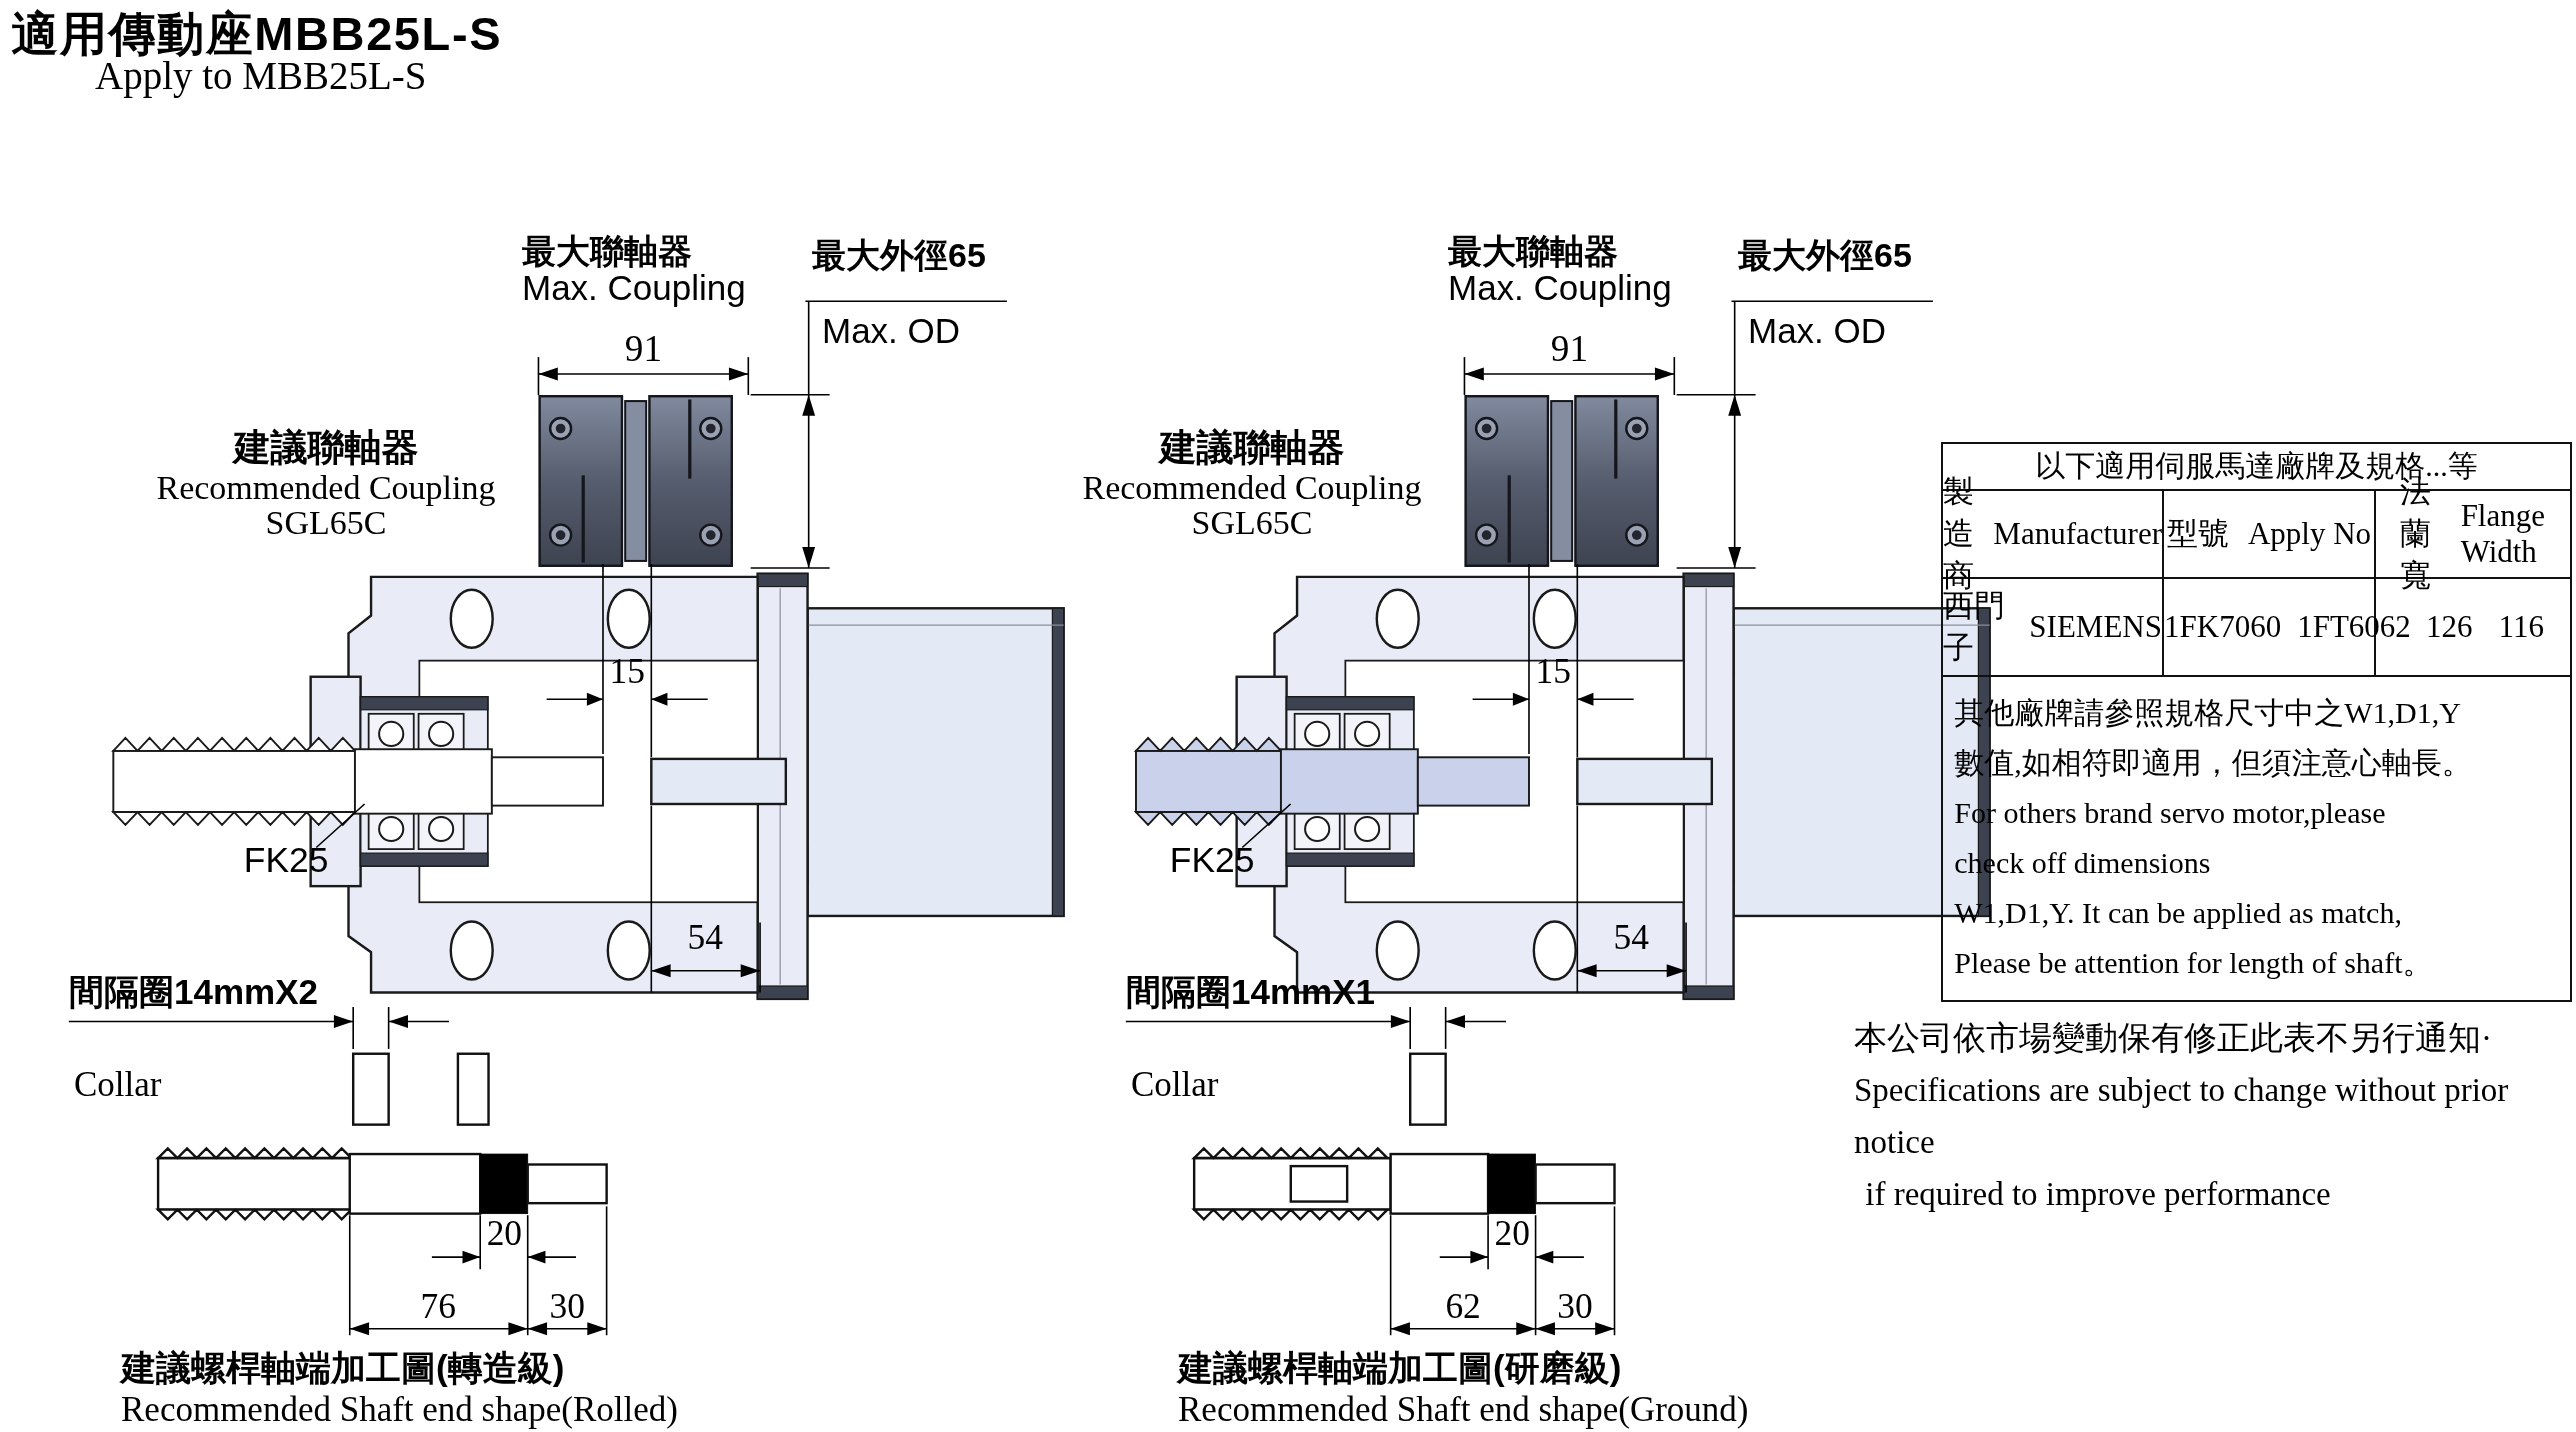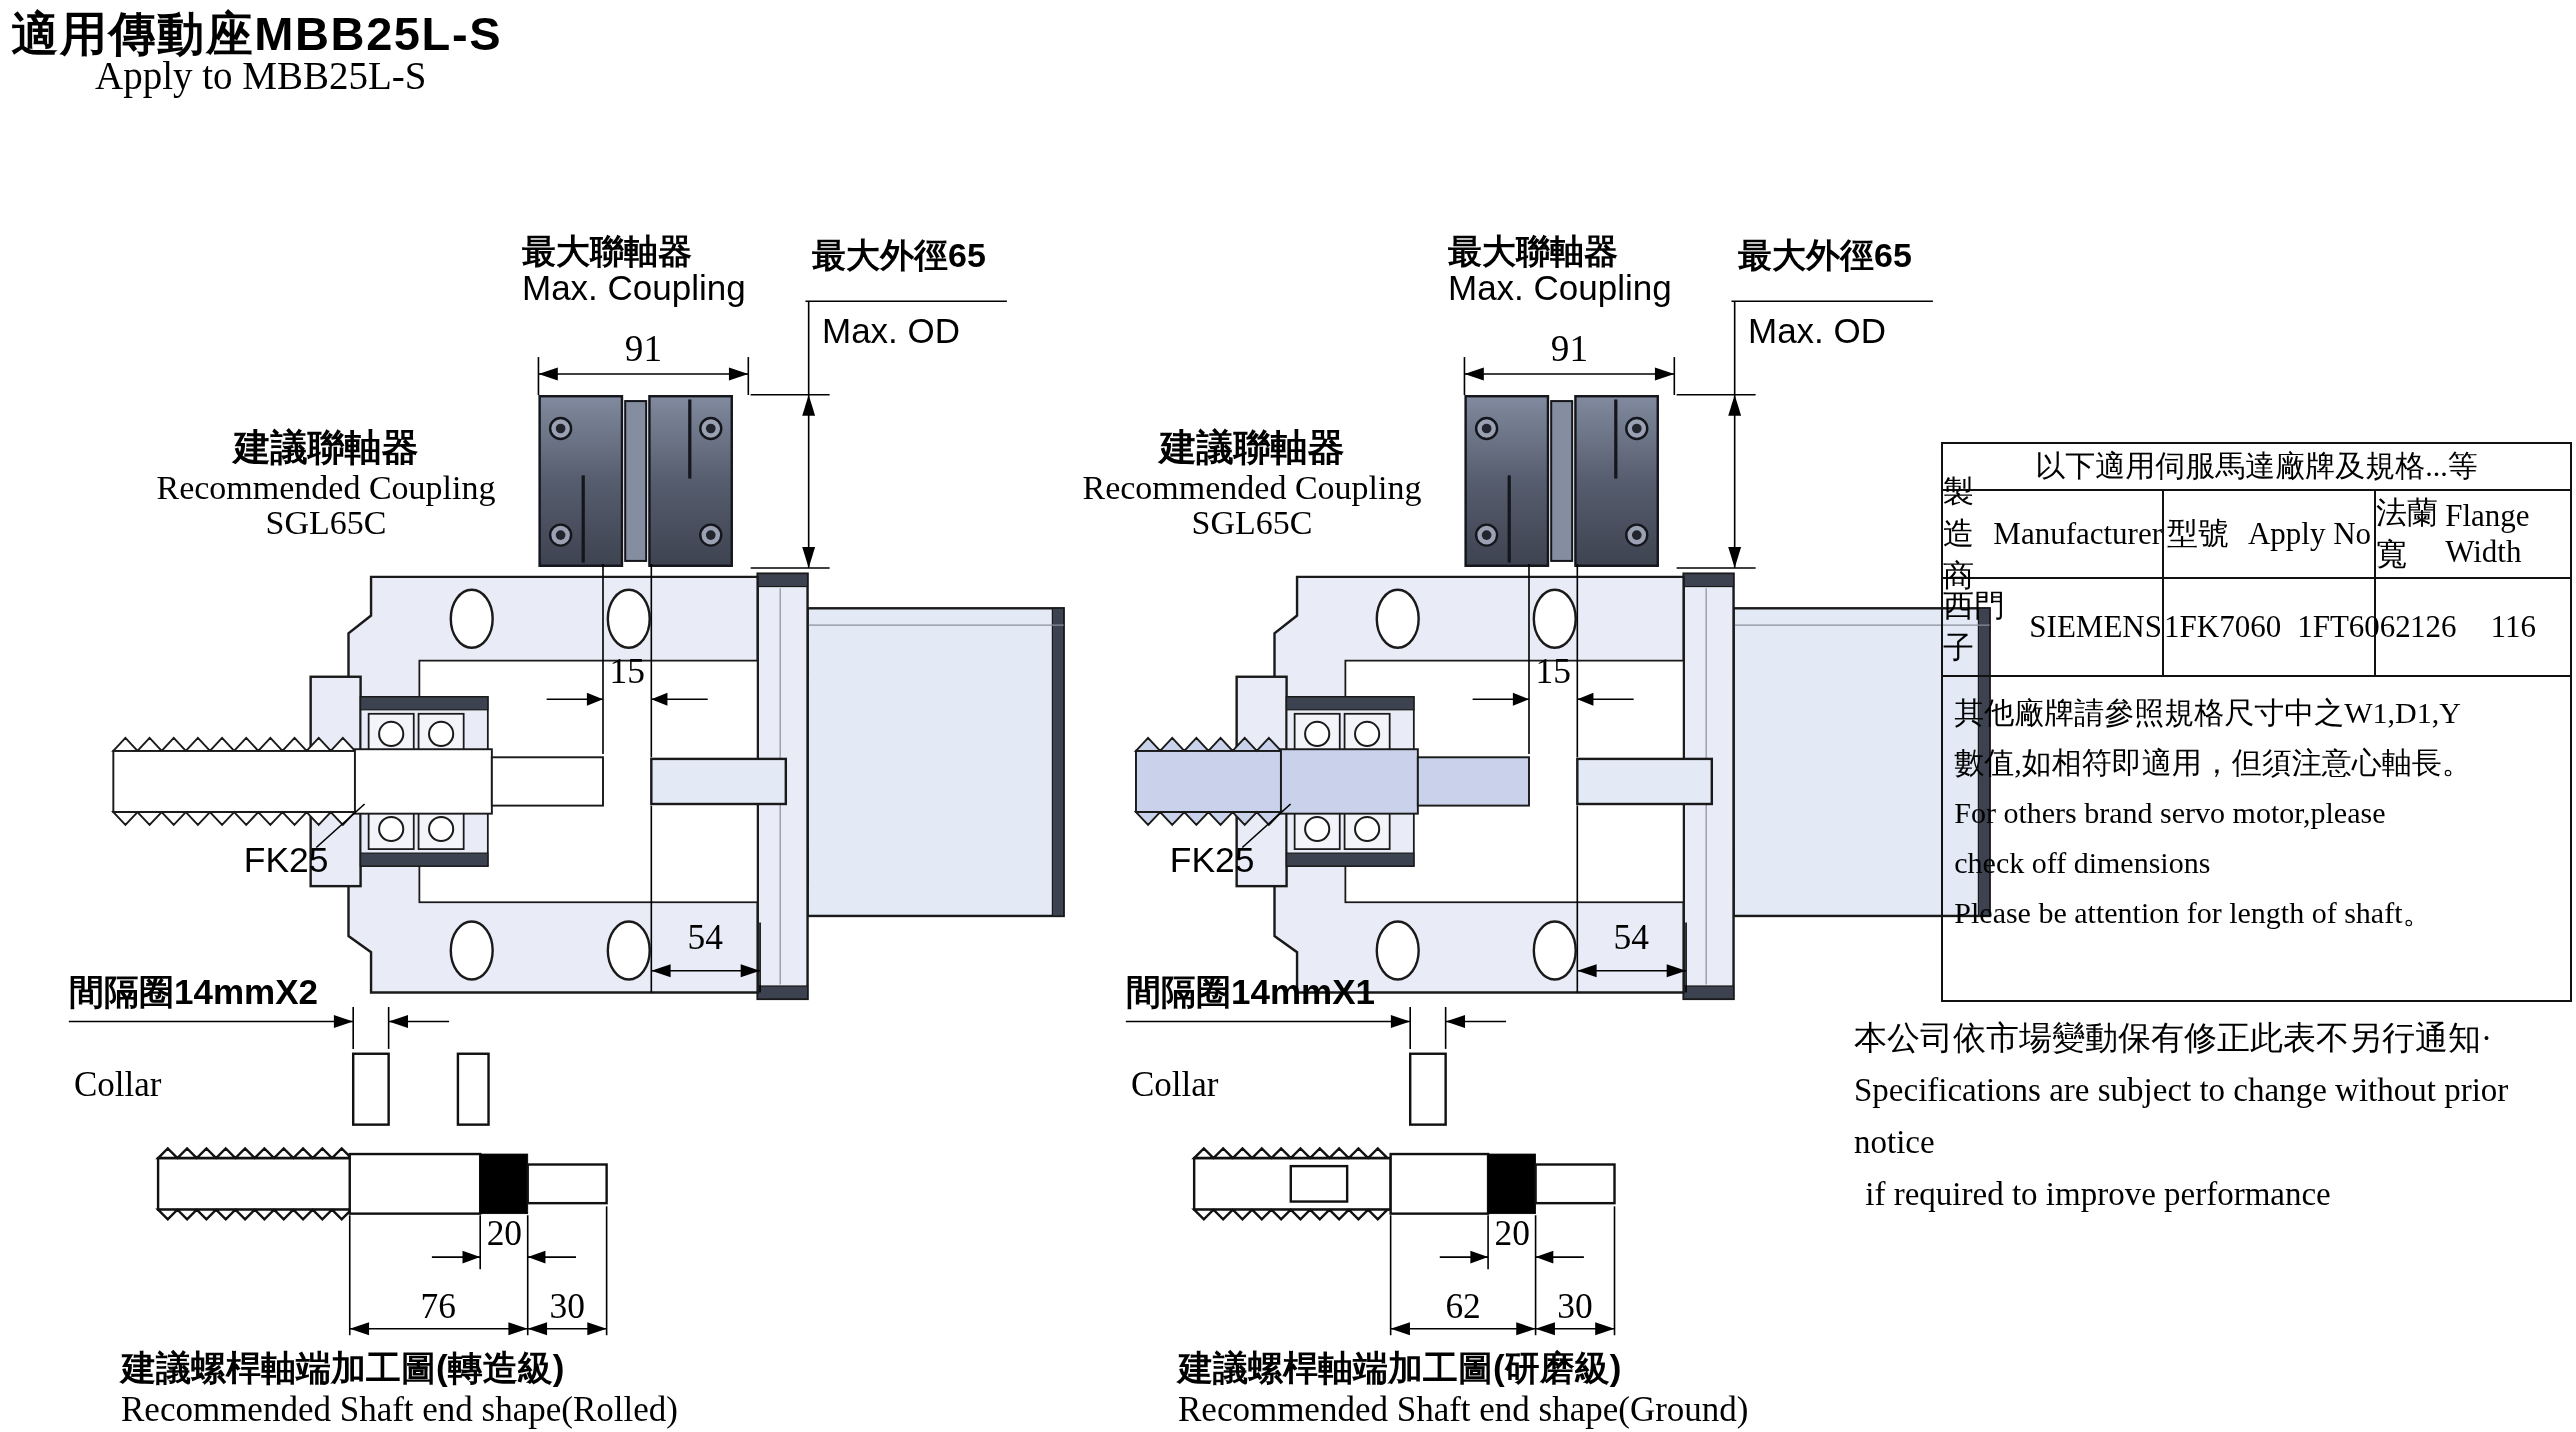--- a/index.html
+++ b/index.html
@@ -69,21 +69,21 @@
   .spec-table{left:1941px;top:442px;width:631px;height:560px;border:2.4px solid #111;
               font-family:"Liberation Serif",serif;font-size:31px;box-sizing:border-box;}
   .t-title{height:45px;border-bottom:2.4px solid #111;display:flex;align-items:center;
            justify-content:center;font-size:30px;}
   .t-row{display:flex;border-bottom:2.4px solid #111;}
   .t-head{height:86px;}
   .t-data{height:96px;}
   .t-cell{box-sizing:border-box;border-right:2.4px solid #111;display:flex;flex-direction:row;
           align-items:center;justify-content:space-evenly;padding:3.2px 0;}
   .t-cell:last-child{border-right:none;}
-  .c1{width:221px;} .c2{width:212px;gap:16px;} .c3{width:185px;flex:1;}
+  .c1{width:221px;} .c2{width:212px;gap:16px;} .c3{width:185px;flex:1;padding-left:24px;}
   .t-notes{padding:16px 11.3px 0 11.3px;font-size:30px;}
   .t-notes div{height:50px;line-height:40px;}
 
   .disclaimer{left:1854px;top:1012px;width:725px;font-family:"Liberation Serif",serif;
               font-size:33px;line-height:52px;}
   .disclaimer .d3{padding-left:11.3px;}
 </style>
 </head>
 <body>
 
@@ -474,20 +474,21 @@
     <div class="t-cell c3">
       <div>126</div>
       <div>116</div>
     </div>
   </div>
   <div class="t-notes">
     <div>其他廠牌請參照規格尺寸中之W1,D1,Y</div>
     <div>數值,如相符即適用，但須注意心軸長。</div>
     <div>For others brand servo motor,please</div>
     <div>check off dimensions</div>
+    <div>W1,D1,Y. It can be applied as match,</div>
     <div>Please be attention for length of shaft。</div>
   </div>
 </div>
 
 <div class="abs disclaimer">
   <div class="d1">本公司依市場變動保有修正此表不另行通知·</div>
   <div class="d2">Specifications are subject to change without prior notice</div>
   <div class="d3">if required to improve performance</div>
 </div>
 

